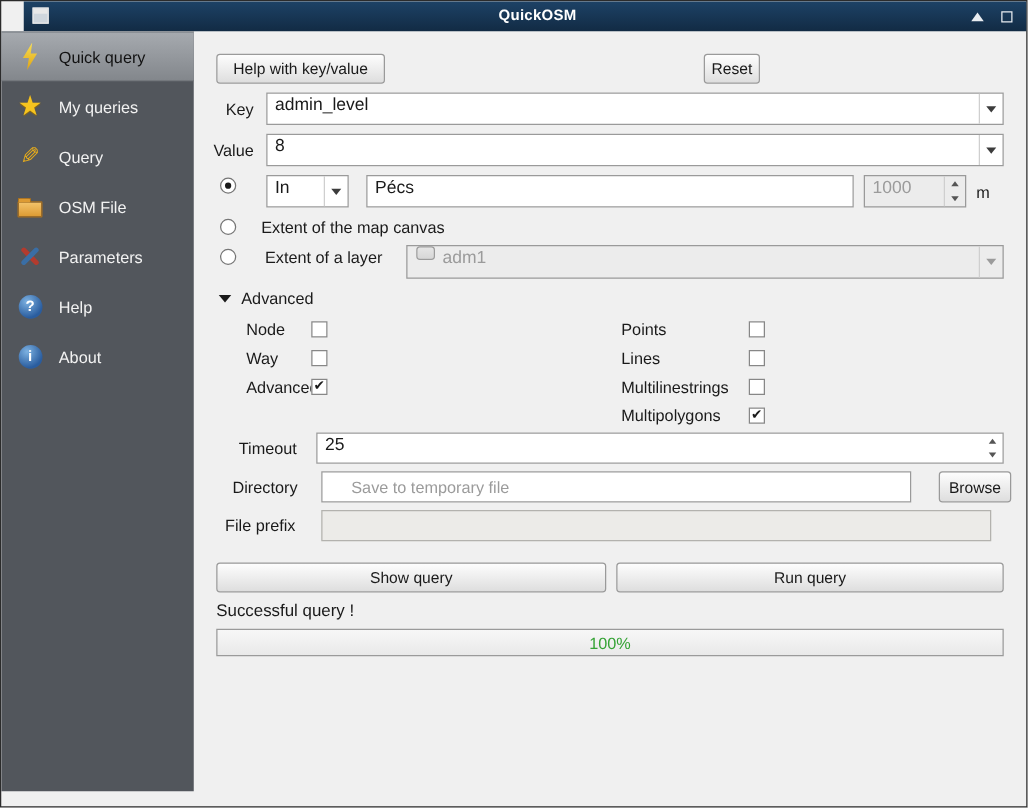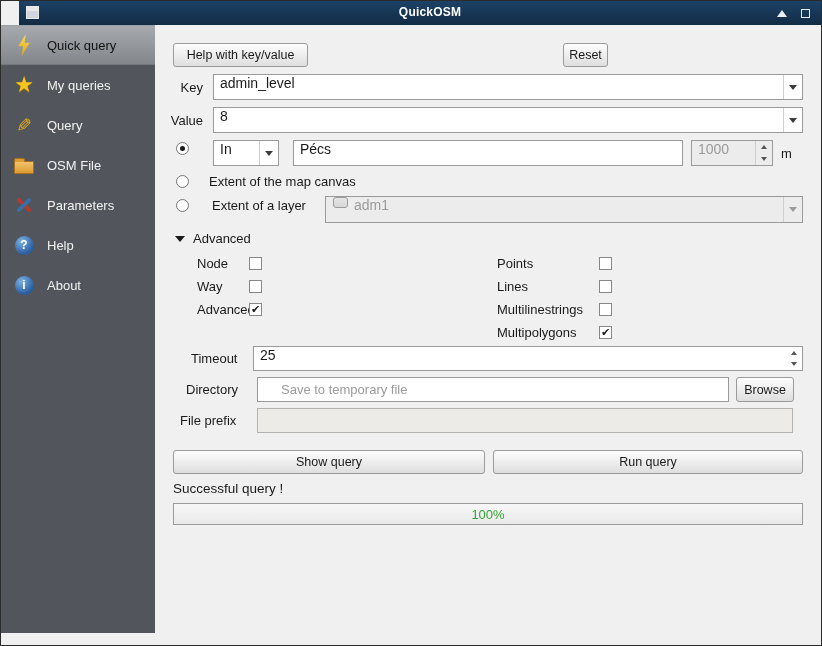--- a/index.html
+++ b/index.html
@@ -222,21 +222,21 @@
           <span class="t-up"></span>
         </span>
       <span class="spin-half">
           <span class="t-dn"></span>
         </span>
     </span>
   </div>
 
   <div class="label" style="left:185px;top:381px">Directory</div>
   <input class="txt" type="text" style="left: 256px; top: 376px; width: 472px; height: 25px;" placeholder="Save to temporary file">
-  <div class="btn" style="left:735px;top:376px;width:58px;height:25px">Browse</div>
+  <div class="btn" style="left:750px;top:376px;width:58px;height:25px">Browse</div>
 
   <div class="label" style="left:179px;top:412px">File prefix</div>
   <input class="txt" type="text" disabled="" style="left: 256px; top: 407px; width: 536px; height: 25px;" value="">
 
   <div class="btn" style="left:172px;top:449px;width:312px;height:24px">Show query</div>
   <div class="btn" style="left:492px;top:449px;width:310px;height:24px">Run query</div>
 
   <div class="label" style="left:172px;top:480px;font-size:13.5px">Successful query !</div>
   <div class="progress" style="left:172px;top:502px;width:630px;height:22px">
     <span style="color: rgb(53, 163, 53); text-align: right;">100%</span>

